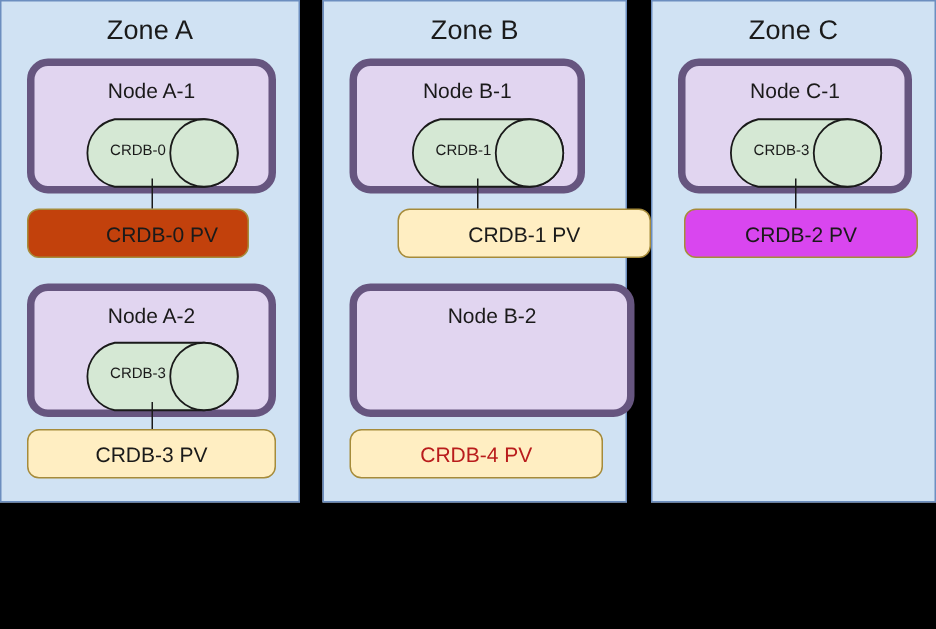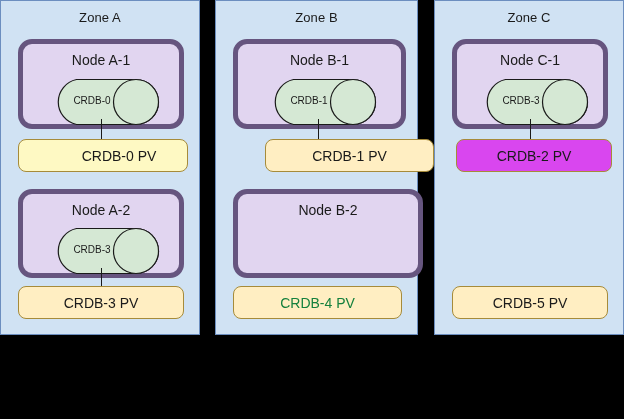--- a/index.html
+++ b/index.html
@@ -26,21 +26,21 @@
     background: #d0e2f3;
     border: 1px solid #6c8ebf;
     box-sizing: border-box;
   }
   .zone-title {
     position: absolute;
     top: 9px;
     left: 0;
     right: 0;
     text-align: center;
-    font-size: 13px;
+    font-size: 18px;
     color: #1a1a1a;
     letter-spacing: 0.1px;
   }
   .node {
     position: absolute;
     background: #e1d5f0;
     border: 5px solid #3b82f6;
     border-radius: 14px;
     box-sizing: border-box;
   }
@@ -113,65 +113,62 @@
       <div class="node" style="left: 17px; top: 188px; width: 166px; height: 89px; background: rgb(225, 213, 240); border-color: rgb(102, 85, 127);">
         <div class="node-title" style="color: rgb(26, 26, 26);">Node A-2</div>
         <div class="pod" style="left: 29px; top: 33px;">
           <svg viewBox="0 0 108 48" xmlns="http://www.w3.org/2000/svg">
             <path d="M24.5 1.5 H84 A22.5 22.5 0 0 1 84 46.5 H24.5 A23 23 0 0 1 24.5 1.5 Z" fill="#d5e8d4" stroke="#1a1a1a" stroke-width="1.2"></path>
             <circle cx="84" cy="24" r="22.5" fill="#d5e8d4" stroke="#1a1a1a" stroke-width="1.2"></circle>
           </svg>
           <div class="pod-label" style="color: rgb(26, 26, 26);">CRDB-3</div>
         </div>
       </div>
-      <div class="pv" style="left: 17px; top: 138px; width: 170px; background: #fef9c3; border-color: rgb(166, 139, 58); padding-left: 32px;">
+      <div class="pv" style="left: 17px; top: 138px; width: 148px; background: #c2410c; border-color: rgb(166, 139, 58); padding-left: 32px;">
         <span class="pv-label" style="color: rgb(26, 26, 26);">CRDB-0 PV</span>
       </div>
       <div class="pv" style="left: 17px; top: 285px; width: 166px; background: rgb(255, 238, 194); border-color: rgb(166, 139, 58);">
         <span class="pv-label" style="color: rgb(26, 26, 26);">CRDB-3 PV</span>
       </div>
       <div class="link" style="left: 100px; top: 118px; height: 20px; background: rgb(26, 26, 26);"></div>
       <div class="link" style="left: 100px; top: 267px; height: 18px; background: rgb(26, 26, 26);"></div>
     </div>
     <div class="zone" style="left: 215px; width: 203px; background: rgb(208, 226, 243); border-color: rgb(108, 142, 191);">
       <div class="zone-title" style="color: rgb(26, 26, 26);">Zone B</div>
-      <div class="node" style="left: 17px; top: 38px; width: 173px; height: 90px; background: rgb(225, 213, 240); border-color: rgb(102, 85, 127);">
+      <div class="node" style="left: 17px; top: 38px; width: 157px; height: 90px; background: rgb(225, 213, 240); border-color: rgb(102, 85, 127);">
         <div class="node-title" style="color: rgb(26, 26, 26);">Node B-1</div>
         <div class="pod" style="left: 31px; top: 34px;">
           <svg viewBox="0 0 108 48" xmlns="http://www.w3.org/2000/svg">
             <path d="M24.5 1.5 H84 A22.5 22.5 0 0 1 84 46.5 H24.5 A23 23 0 0 1 24.5 1.5 Z" fill="#d5e8d4" stroke="#1a1a1a" stroke-width="1.2"></path>
             <circle cx="84" cy="24" r="22.5" fill="#d5e8d4" stroke="#1a1a1a" stroke-width="1.2"></circle>
           </svg>
           <div class="pod-label" style="color: rgb(26, 26, 26);">CRDB-1</div>
         </div>
       </div>
       <div class="node" style="left: 17px; top: 188px; width: 190px; height: 89px; background: rgb(225, 213, 240); border-color: rgb(102, 85, 127);">
         <div class="node-title" style="color: rgb(26, 26, 26);">Node B-2</div>
       </div>
       <div class="pv" style="left: 17px; top: 138px; width: 169px; background: rgb(255, 238, 194); border-color: rgb(166, 139, 58); margin-left: 32px;">
         <span class="pv-label" style="color: rgb(26, 26, 26);">CRDB-1 PV</span>
       </div>
       <div class="pv" style="left: 17px; top: 285px; width: 169px; background: rgb(255, 238, 194); border-color: rgb(166, 139, 58);">
-        <span class="pv-label" style="color: #15803d;">CRDB-4 PV</span>
+        <span class="pv-label" style="color: #b91c1c;">CRDB-4 PV</span>
       </div>
       <div class="link" style="left: 102px; top: 118px; height: 20px; background: rgb(26, 26, 26);"></div>
     </div>
     <div class="zone" style="left: 434px; width: 190px; background: rgb(208, 226, 243); border-color: rgb(108, 142, 191);">
       <div class="zone-title" style="color: rgb(26, 26, 26);">Zone C</div>
       <div class="node" style="left: 17px; top: 38px; width: 156px; height: 90px; background: rgb(225, 213, 240); border-color: rgb(102, 85, 127);">
         <div class="node-title" style="color: rgb(26, 26, 26);">Node C-1</div>
         <div class="pod" style="left: 24px; top: 34px;">
           <svg viewBox="0 0 108 48" xmlns="http://www.w3.org/2000/svg">
             <path d="M24.5 1.5 H84 A22.5 22.5 0 0 1 84 46.5 H24.5 A23 23 0 0 1 24.5 1.5 Z" fill="#d5e8d4" stroke="#1a1a1a" stroke-width="1.2"></path>
             <circle cx="84" cy="24" r="22.5" fill="#d5e8d4" stroke="#1a1a1a" stroke-width="1.2"></circle>
           </svg>
           <div class="pod-label" style="color: rgb(26, 26, 26);">CRDB-3</div>
         </div>
       </div>
       <div class="pv" style="left: 21px; top: 138px; width: 156px; background: #d946ef; border-color: rgb(166, 139, 58);">
         <span class="pv-label" style="color: rgb(26, 26, 26);">CRDB-2 PV</span>
       </div>
-      <div class="pv" style="left: 17px; top: 285px; width: 156px; background: rgb(255, 238, 194); border-color: rgb(166, 139, 58);">
-        <span class="pv-label" style="color: rgb(26, 26, 26);">CRDB-5 PV</span>
-      </div>
       <div class="link" style="left: 95px; top: 118px; height: 20px; background: rgb(26, 26, 26);"></div>
     </div>
   </div>
 
 </body></html>

